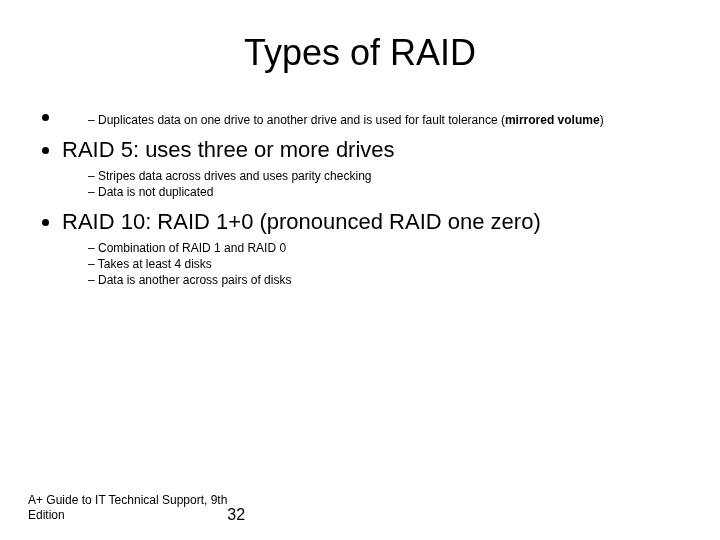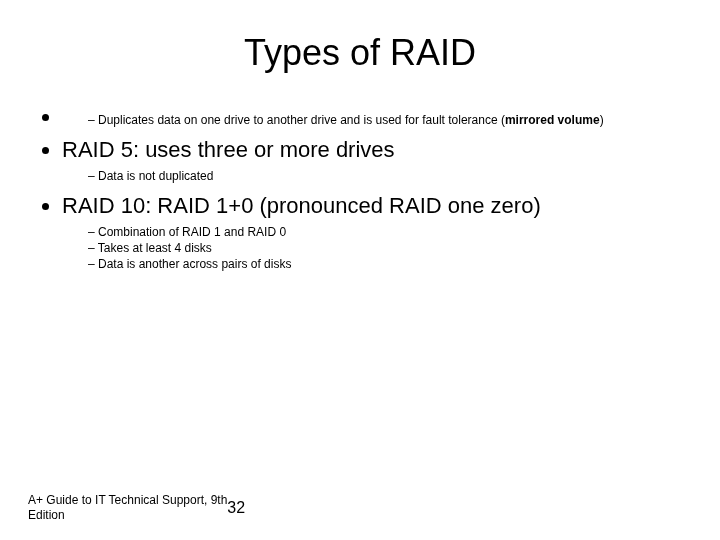--- a/index.html
+++ b/index.html
@@ -50,21 +50,21 @@
     font-weight: 700;
   }
   .footer {
     position: absolute;
     left: 28px;
     right: 33px;
     bottom: 16px;
     font-size: 12px;
     color: #000;
     display: flex;
-    align-items: center;
+    align-items: flex-end;
   }
   .footer-left {
     flex: 0 0 auto;
     max-width: 220px;
     line-height: 1.3;
   }
   .footer-center {
     flex: 1 1 auto;
     text-align: center;
   }
@@ -84,20 +84,21 @@
     <li>
       <ul class="sub">
         <li>
           <span>Duplicates data on one drive to another drive and is used for fault tolerance (</span><span class="bold">mirrored volume</span><span>)</span>
         </li>
       </ul>
     </li>
     <li>
       <span>RAID 5: uses three or more drives</span>
       <ul class="sub">
+        <li>Stripes data across drives and uses parity checking</li>
         <li>Data is not duplicated</li>
       </ul>
     </li>
     <li>
       <span>RAID 10: RAID 1+0 (pronounced RAID one zero)</span>
       <ul class="sub">
         <li>Combination of RAID 1 and RAID 0</li>
         <li>Takes at least 4 disks</li>
         <li>Data is another across pairs of disks</li>
       </ul>

